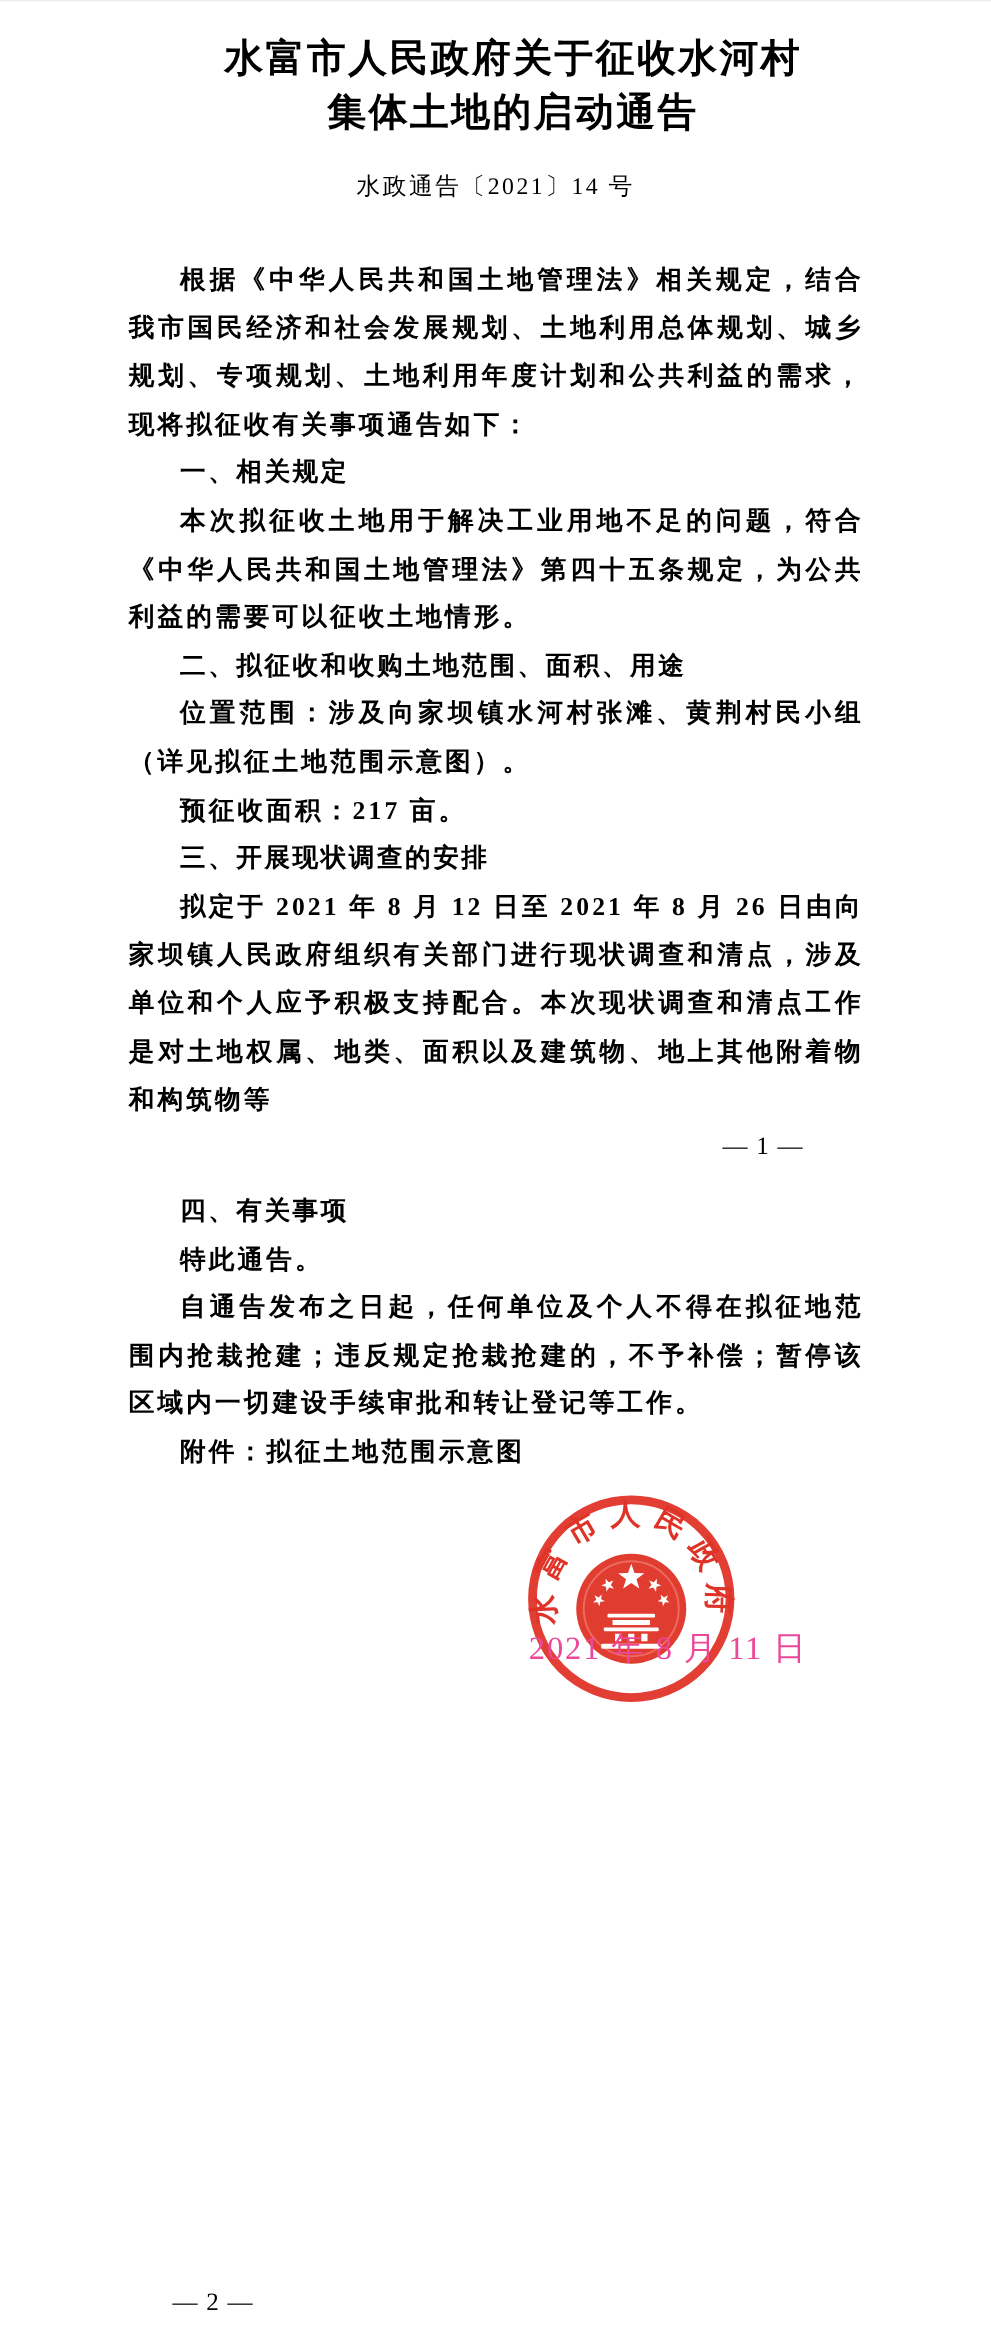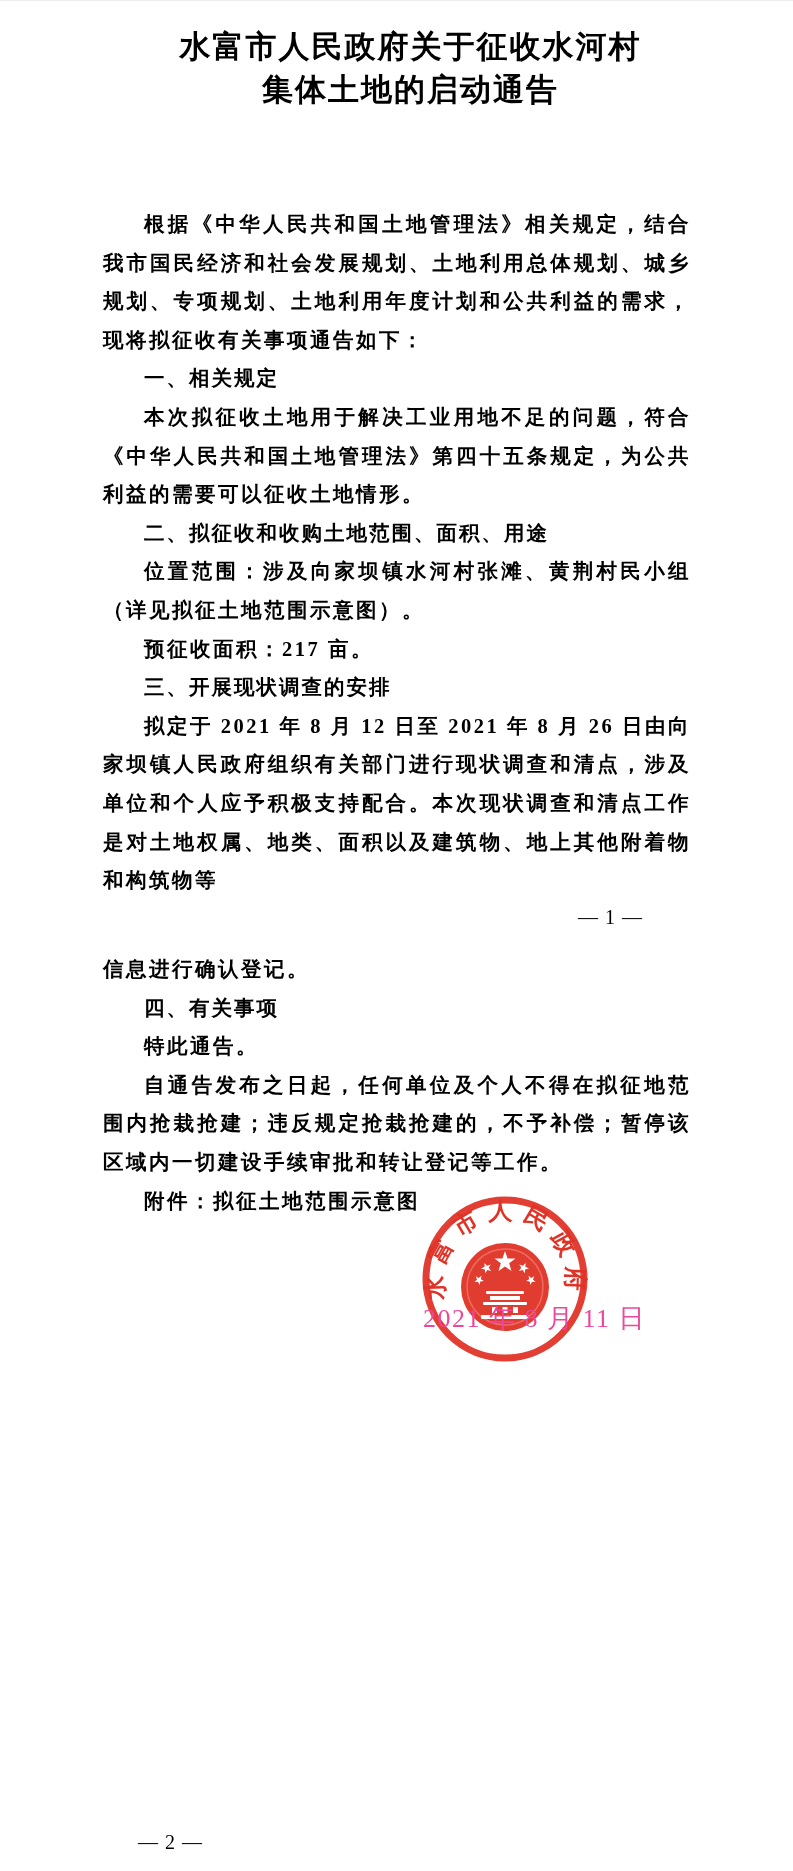--- a/index.html
+++ b/index.html
@@ -74,36 +74,36 @@
 </head>
 <body>
 
 <div class="canvas">
 
   <div class="doc-title">
     <div>水富市人民政府关于征收水河村</div>
     <div>集体土地的启动通告</div>
   </div>
 
+  <div class="doc-number">水政通告〔2021〕14 号</div>
 
   <div class="body-block" id="page1-body">
       <div class="para">根据《中华人民共和国土地管理法》相关规定，结合我市国民经济和社会发展规划、土地利用总体规划、城乡规划、专项规划、土地利用年度计划和公共利益的需求，现将拟征收有关事项通告如下：</div>
       <div class="heading">一、相关规定</div>
       <div class="para">本次拟征收土地用于解决工业用地不足的问题，符合《中华人民共和国土地管理法》第四十五条规定，为公共利益的需要可以征收土地情形。</div>
       <div class="heading">二、拟征收和收购土地范围、面积、用途</div>
       <div class="para">位置范围：涉及向家坝镇水河村张滩、黄荆村民小组（详见拟征土地范围示意图）。</div>
       <div class="para">预征收面积：217 亩。</div>
       <div class="heading">三、开展现状调查的安排</div>
       <div class="para">拟定于 2021 年 8 月 12 日至 2021 年 8 月 26 日由向家坝镇人民政府组织有关部门进行现状调查和清点，涉及单位和个人应予积极支持配合。本次现状调查和清点工作是对土地权属、地类、面积以及建筑物、地上其他附着物和构筑物等</div>
     </div>
 
   <div class="page-footer" id="footer1">— 1 —</div>
 
   <div class="body-block" id="page2-body">
-      <div class="para noindent">信息进行确认登记。</div>
       <div class="heading">四、有关事项</div>
       <div class="para">特此通告。</div>
       <div class="para">自通告发布之日起，任何单位及个人不得在拟征地范围内抢栽抢建；违反规定抢栽抢建的，不予补偿；暂停该区域内一切建设手续审批和转让登记等工作。</div>
       <div class="para">附件：拟征土地范围示意图</div>
     </div>
 
   <svg class="seal" viewBox="0 0 170 170" xmlns="http://www.w3.org/2000/svg">
     <defs>
       <polygon id="star" points="0,-10 2.35,-3.24 9.51,-3.09 3.8,1.24 5.88,8.09 0,4 -5.88,8.09 -3.8,1.24 -9.51,-3.09 -2.35,-3.24"></polygon>
       <path id="sealArc" d="M 33,121 A 62,62 0 1 1 137,121" fill="none"></path>

